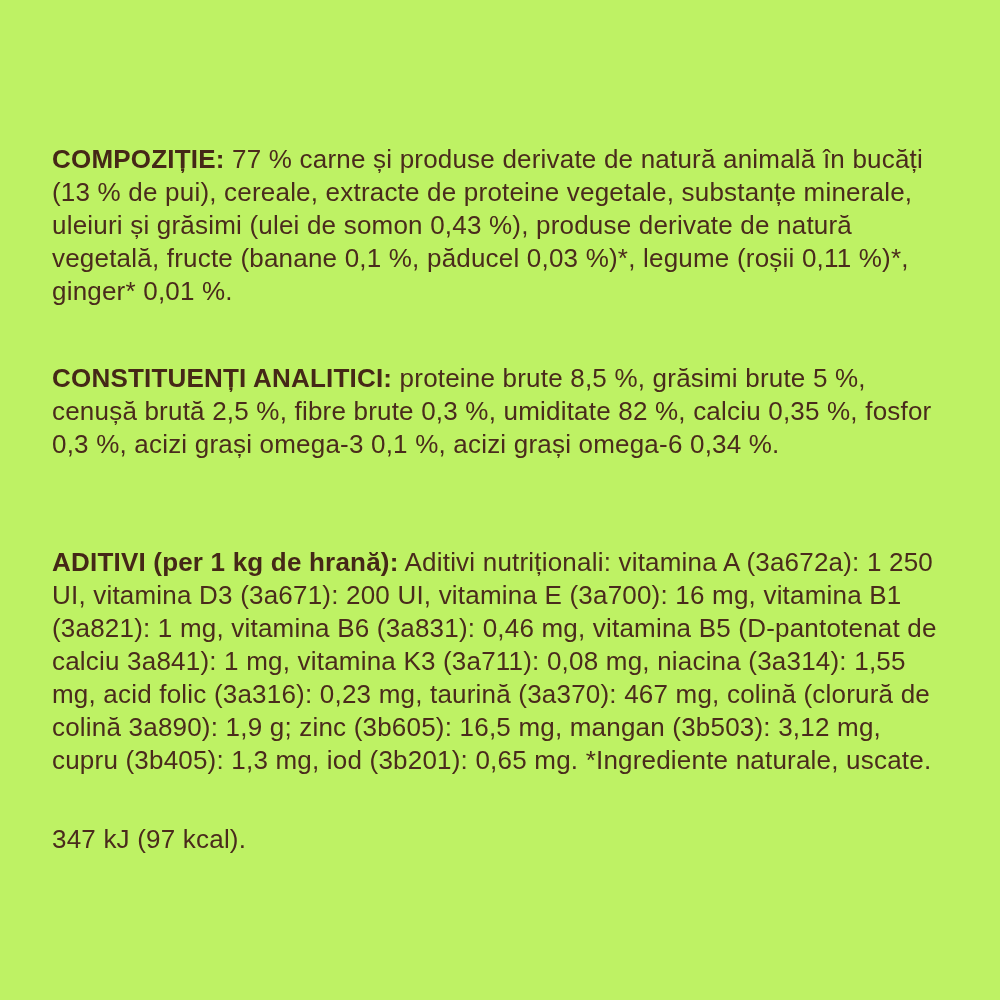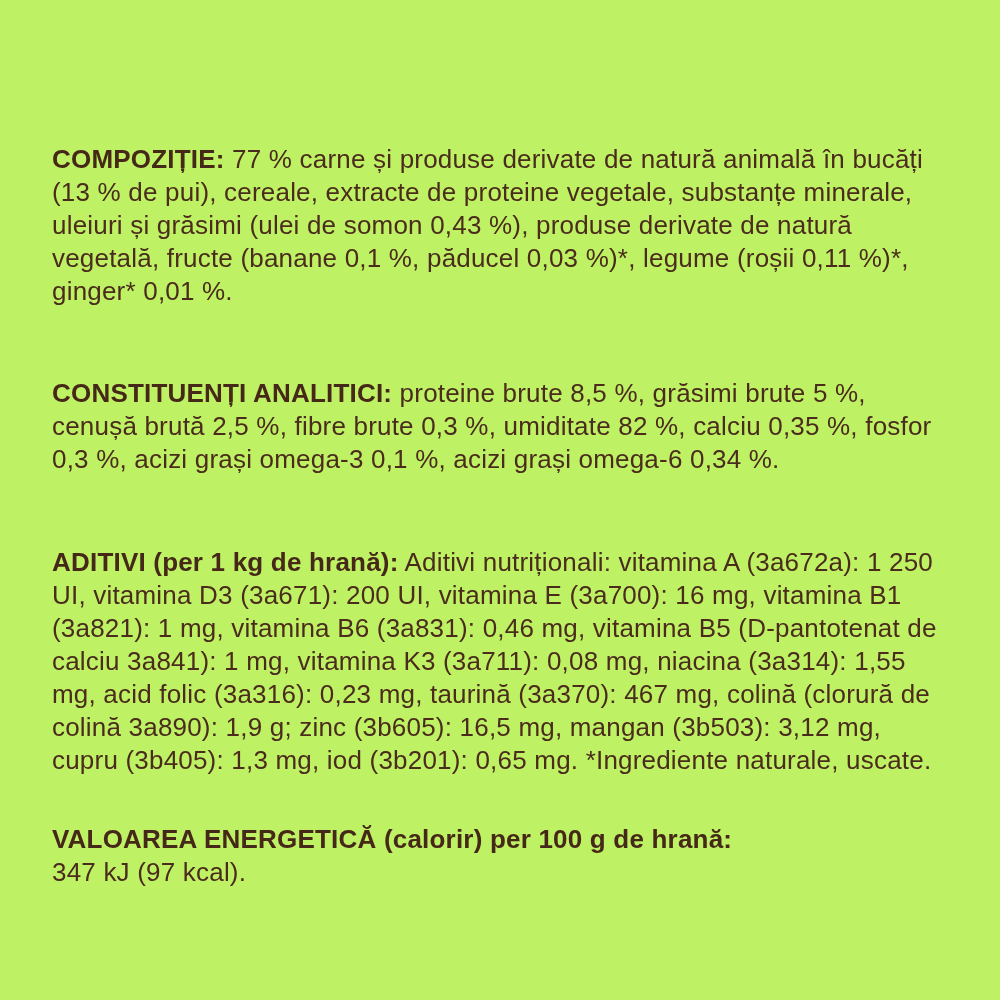--- a/index.html
+++ b/index.html
@@ -26,21 +26,21 @@
     color: #4a2b1c;
   }
   .section .heading {
     font-weight: 700;
     color: #452817;
   }
   .section .body {
     font-weight: 400;
   }
   .sec-composition { top: 117px; }
-  .sec-analytical  { top: 334px; margin-top: 43px; }
+  .sec-analytical  { top: 319px; margin-top: 43px; }
   .sec-additives   { top: 520px; }
   .sec-energy      { top: 797px; }
   .sec-energy .body { display: block; }
 </style>
 </head>
 <body>
 
 <div class="page">
 
   <p class="section sec-composition">
@@ -52,17 +52,16 @@
     <span class="heading">CONSTITUENȚI ANALITICI:</span>
     <span class="body">proteine brute 8,5 %, grăsimi brute 5 %, cenușă brută 2,5 %, fibre brute 0,3 %, umiditate 82 %, calciu 0,35 %, fosfor 0,3 %, acizi grași omega-3 0,1 %, acizi grași omega-6 0,34 %.</span>
   </p>
 
   <p class="section sec-additives">
     <span class="heading">ADITIVI (per 1 kg de hrană):</span>
     <span class="body">Aditivi nutriționali: vitamina A (3a672a): 1 250 UI, vitamina D3 (3a671): 200 UI, vitamina E (3a700): 16 mg, vitamina B1 (3a821): 1 mg, vitamina B6 (3a831): 0,46 mg, vitamina B5 (D-pantotenat de calciu 3a841): 1 mg, vitamina K3 (3a711): 0,08 mg, niacina (3a314): 1,55 mg, acid folic (3a316): 0,23 mg, taurină (3a370): 467 mg, colină (clorură de colină 3a890): 1,9 g; zinc (3b605): 16,5 mg, mangan (3b503): 3,12 mg, cupru (3b405): 1,3 mg, iod (3b201): 0,65 mg. *Ingrediente naturale, uscate.</span>
   </p>
 
   <p class="section sec-energy">
-    <span class="heading">VALOAREA ENERGETICĂ (calorir) per 100 g de hrană:</span>
     <span class="body">347 kJ (97 kcal).</span>
   </p>
 
 </div>
 
 </body></html>

